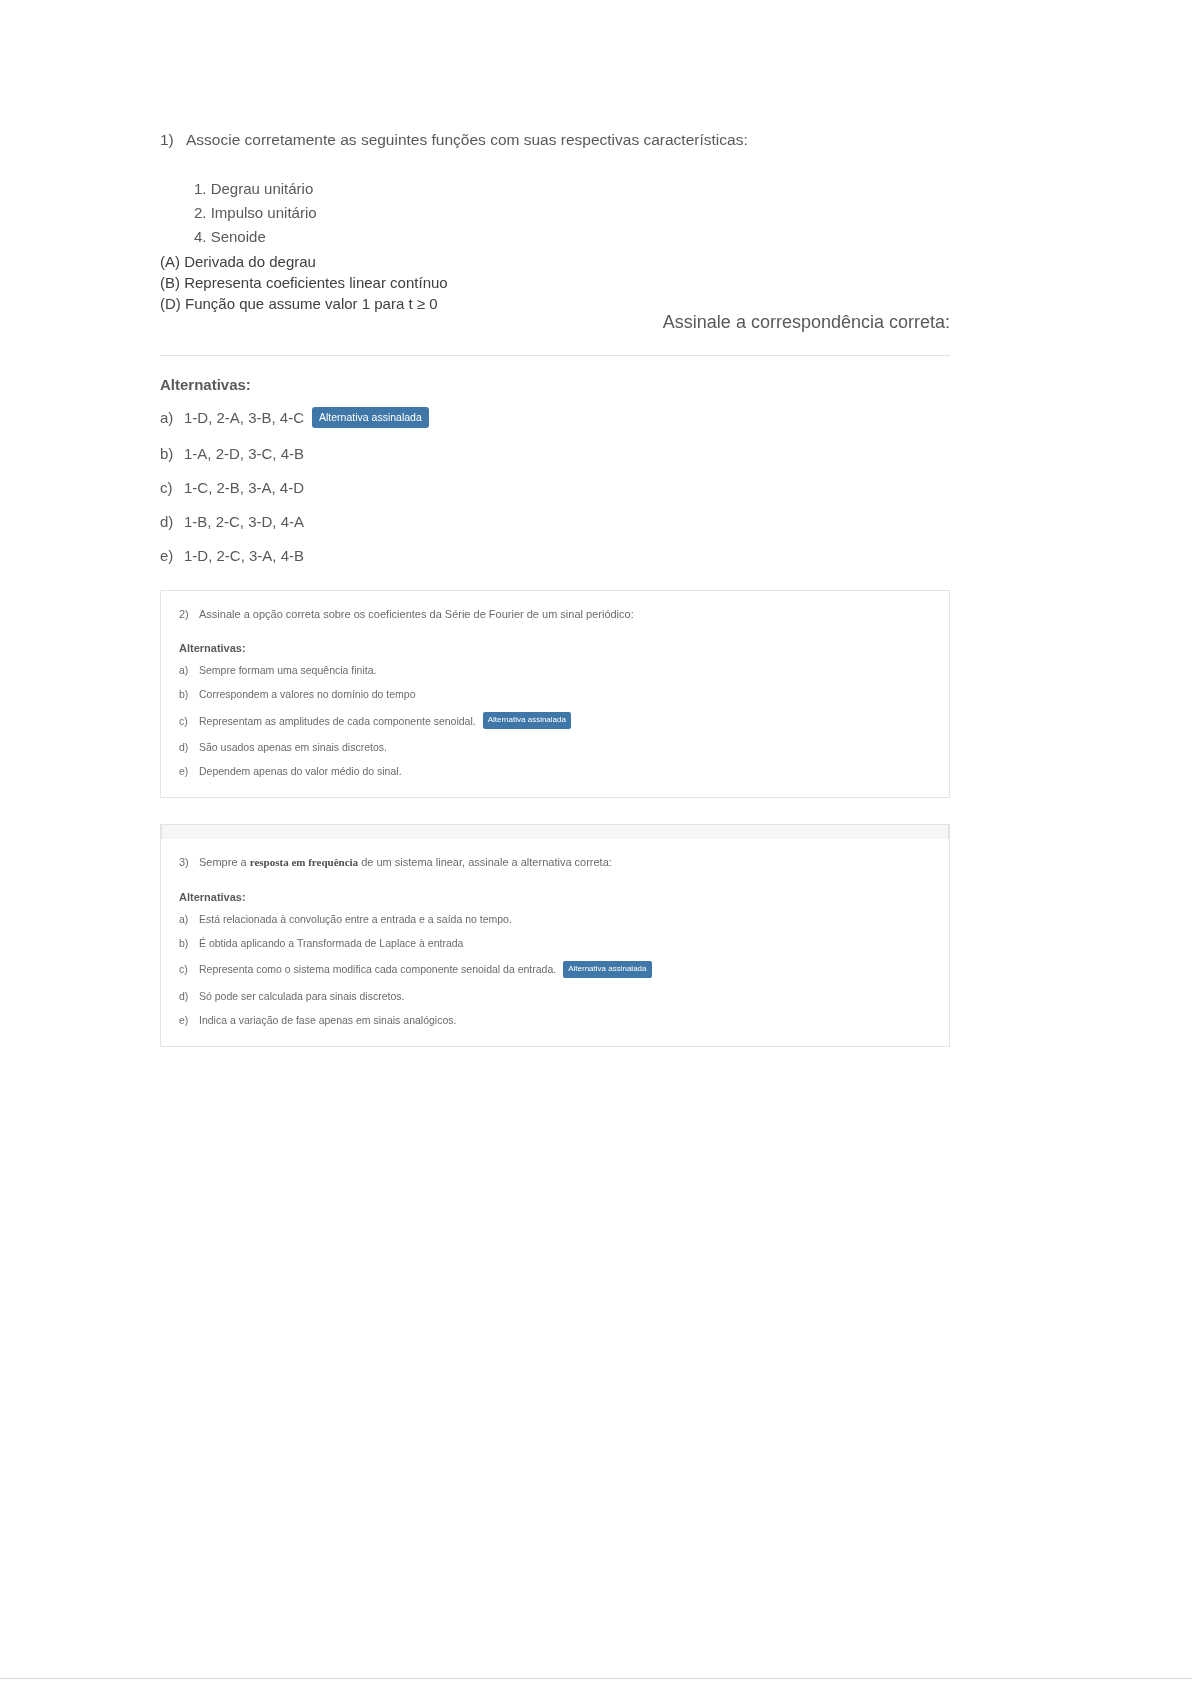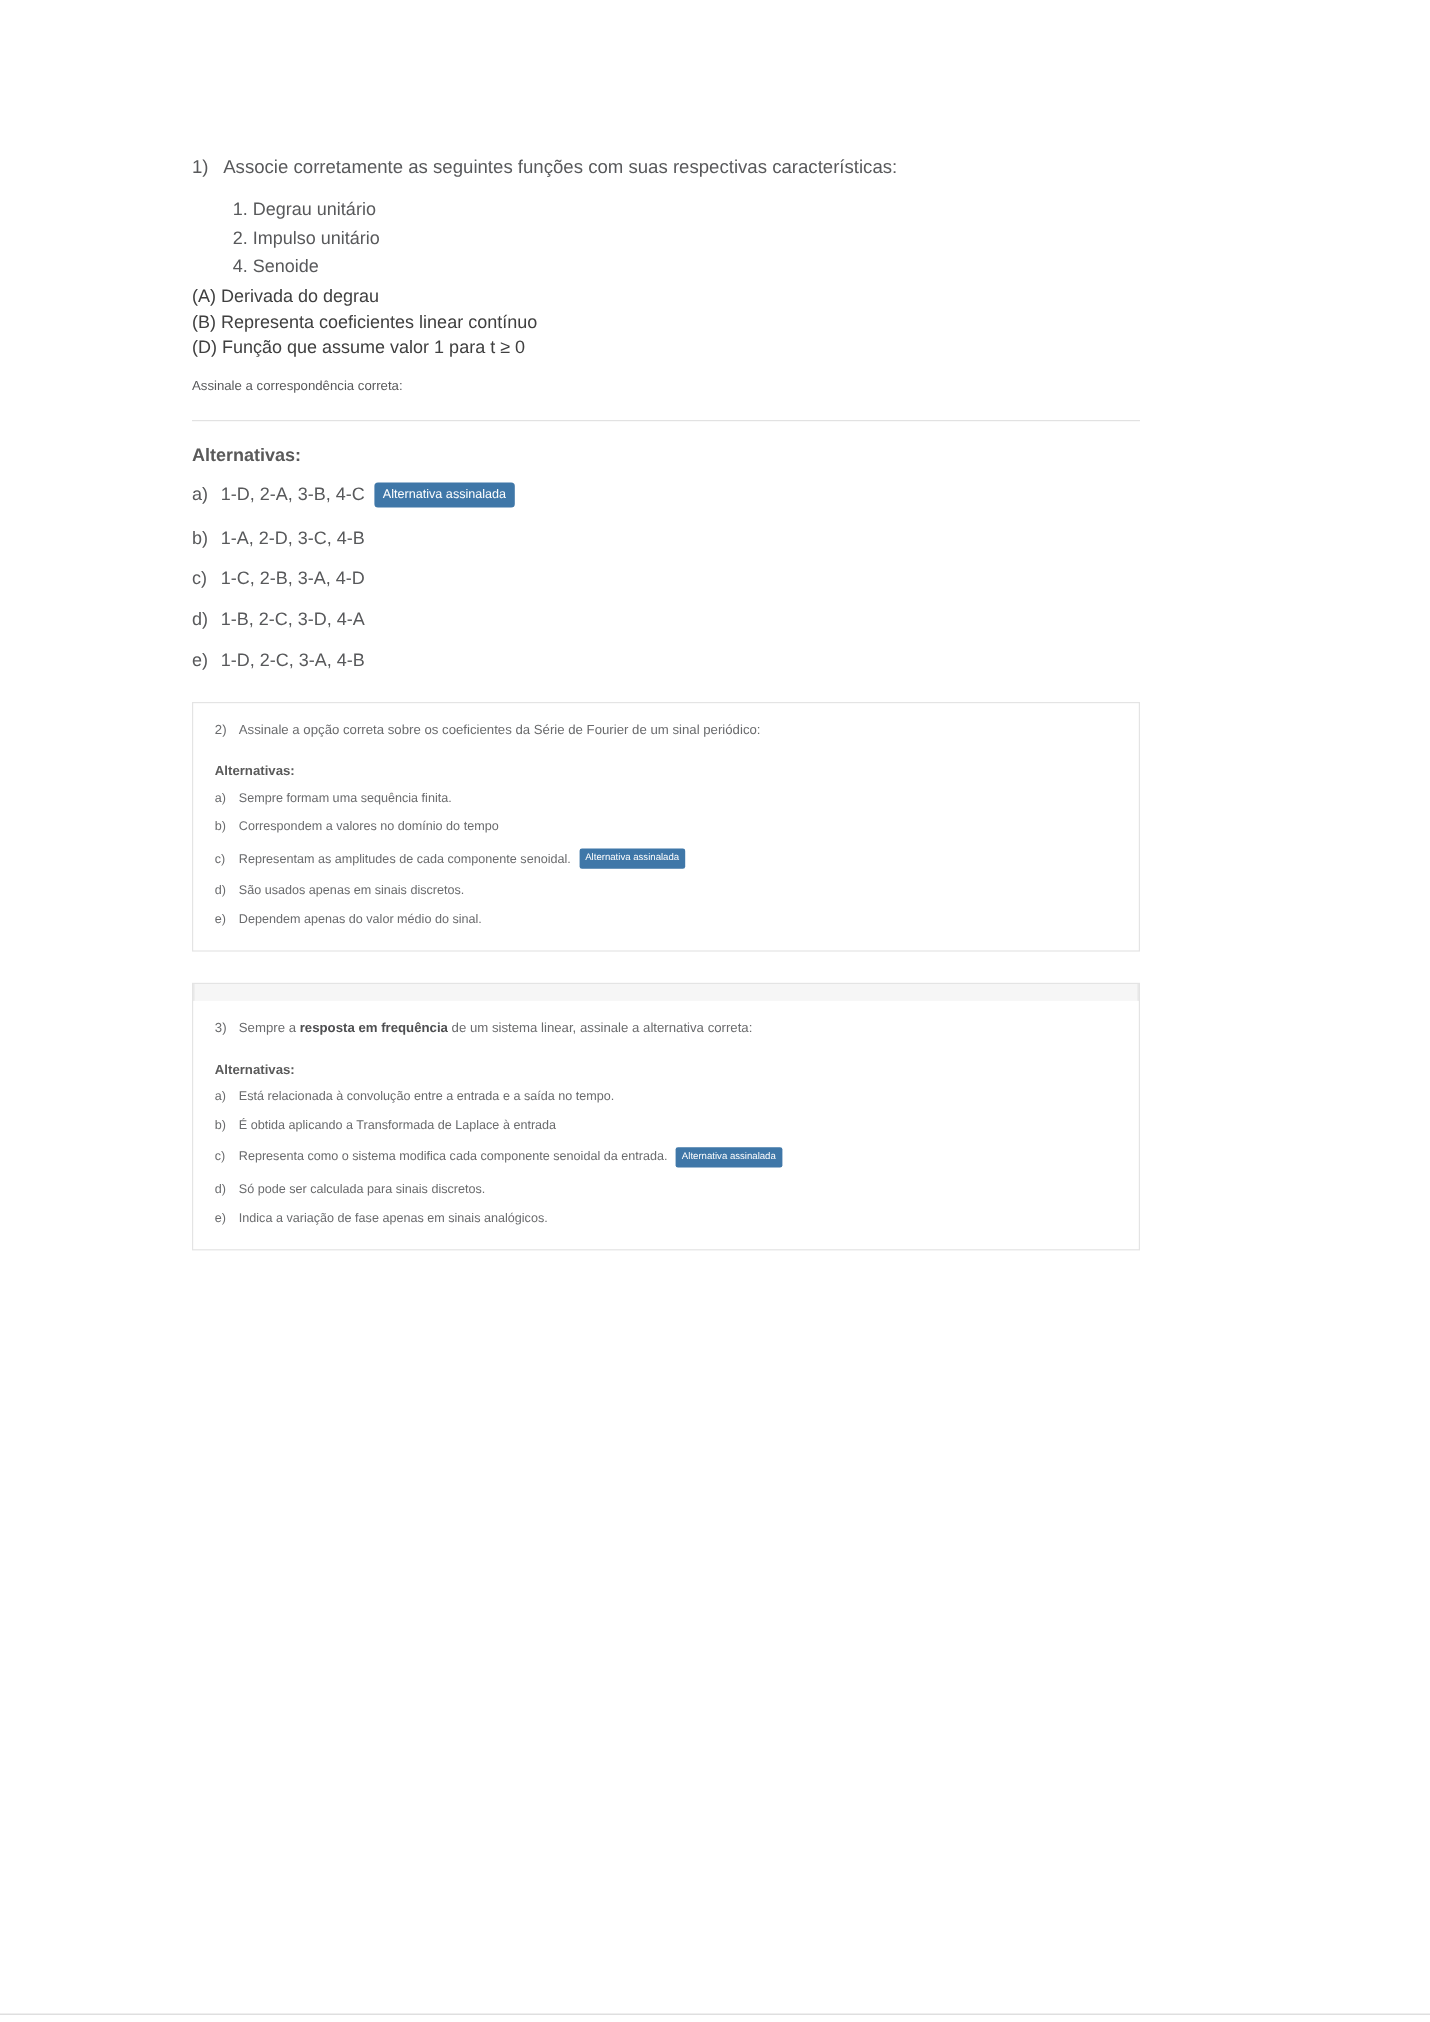--- a/index.html
+++ b/index.html
@@ -35,36 +35,36 @@
     align-items: flex-start;
     font-size: 15.5px;
     line-height: 1.5;
     color: #58595b;
   }
   .q1-stem .num {
     width: 26px;
     flex: 0 0 26px;
   }
   .q1-list {
-    margin: 12px 0 0 34px;
+    margin: 26px 0 0 34px;
     font-size: 15px;
     line-height: 1.45;
     color: #58595b;
   }
   .q1-list div { padding: 1px 0; }
 
   .q1-opt {
     margin-top: 4px;
     font-size: 15px;
     color: #404040;
   }
   .q1-assinale {
-    margin-top: 18px;
-    font-size: 11px;
-    color: #58595b;
+    font-size: 18px;
+    color: #58595b;
+    text-align: right;
   }
 
   .divider {
     border-top: 1px solid #e2e2e2;
     margin: 22px 0 0 0;
   }
 
   .alt-title {
     font-size: 15px;
     font-weight: bold;
@@ -111,21 +111,21 @@
     display: flex;
     align-items: flex-start;
     font-size: 11px;
     color: #6a6b6d;
     line-height: 1.4;
   }
   .card-stem .num {
     width: 20px;
     flex: 0 0 20px;
   }
-  .card-stem b { color: #4d4e50; }
+  .card-stem b { color: #4d4e50; font-family: Liberation Serif, serif; }
 
   .card-alt-title {
     font-size: 11px;
     font-weight: bold;
     color: #5a5a5a;
     margin: 20px 0 10px 0;
   }
   .card-alt-row {
     display: flex;
     align-items: center;

